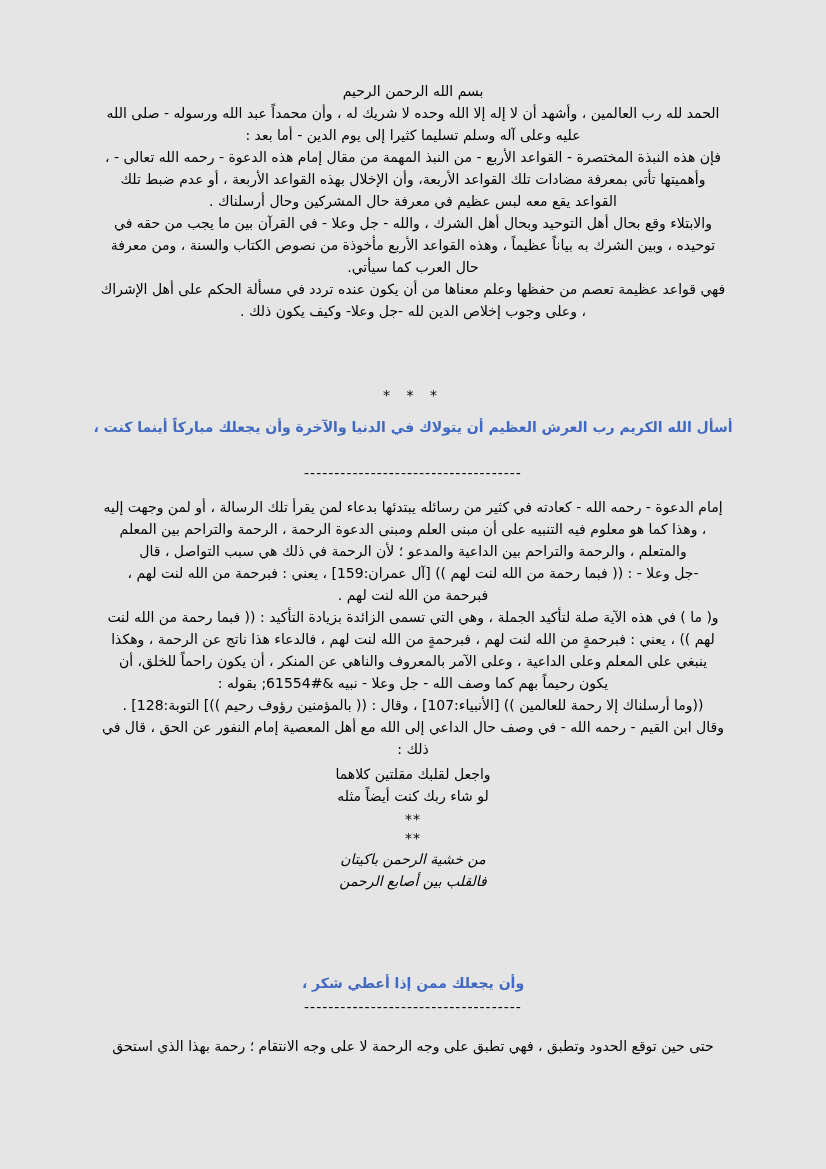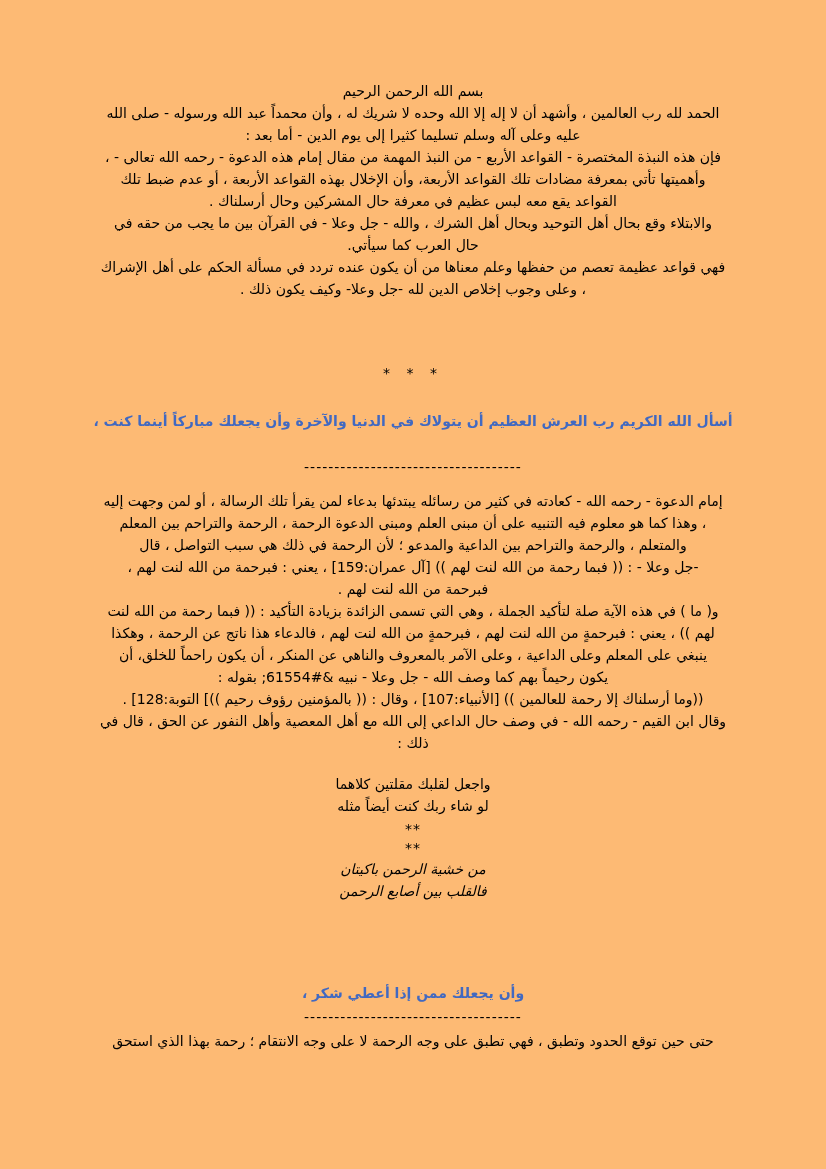--- a/index.html
+++ b/index.html
@@ -5,21 +5,21 @@
   html, body {
     margin: 0;
     padding: 0;
     background: #ffffff;
   }
   .page {
     position: relative;
     width: 826px;
     height: 1169px;
     margin: 0 auto;
-    background: #fdba74;
+    background: #e5e5e5;
     overflow: hidden;
     direction: rtl;
     font-family: "DejaVu Sans", sans-serif;
     font-size: 14px;
     line-height: 22px;
     color: #000000;
     text-align: center;
     padding-top: 80px;
     box-sizing: border-box;
   }
@@ -43,44 +43,45 @@
     white-space: nowrap;
     height: 22px;
   }
   .divider {
     height: 22px;
     letter-spacing: 1px;
     white-space: nowrap;
     direction: ltr;
   }
   .sep-stars      { margin-top: 62px; }
-  .dua-1          { margin-top: 26px; }
+  .dua-1          { margin-top: 10px; }
   .divider-1      { margin-top: 24px; }
   .body-paragraph { margin-top: 12px; }
-  .poem-1         { margin-top: 19px; }
+  .poem-1         { margin-top: 3px; }
   .stars-small    { margin-top: 3px; }
   .poem-2         { margin-top: 0; font-style: italic; }
   .dua-2          { margin-top: 80px; }
   .divider-2      { margin-top: 2px; }
-  .closing-line   { margin-top: 2px; }
+  .closing-line   { margin-top: 17px; }
 </style>
 </head>
 <body>
 
 <div class="page">
 
   <div class="line basmala">بسم الله الرحمن الرحيم</div>
 
   <div class="intro-paragraph">
       <div class="line">الحمد لله رب العالمين ، وأشهد أن لا إله إلا الله وحده لا شريك له ، وأن محمداً عبد الله ورسوله - صلى الله</div>
       <div class="line">عليه وعلى آله وسلم تسليما كثيرا إلى يوم الدين - أما بعد :</div>
       <div class="line">فإن هذه النبذة المختصرة - القواعد الأربع - من النبذ المهمة من مقال إمام هذه الدعوة - رحمه الله تعالى - ،</div>
       <div class="line">وأهميتها تأتي بمعرفة مضادات تلك القواعد الأربعة، وأن الإخلال بهذه القواعد الأربعة ، أو عدم ضبط تلك</div>
       <div class="line">القواعد يقع معه لبس عظيم في معرفة حال المشركين وحال أرسلناك .</div>
       <div class="line">والابتلاء وقع بحال أهل التوحيد وبحال أهل الشرك ، والله - جل وعلا - في القرآن بين ما يجب من حقه في</div>
+      <div class="line">توحيده ، وبين الشرك به بياناً عظيماً ، وهذه القواعد الأربع مأخوذة من نصوص الكتاب والسنة ، ومن معرفة</div>
       <div class="line">حال العرب كما سيأتي.</div>
       <div class="line">فهي قواعد عظيمة تعصم من حفظها وعلم معناها من أن يكون عنده تردد في مسألة الحكم على أهل الإشراك</div>
       <div class="line">، وعلى وجوب إخلاص الدين لله -جل وعلا- وكيف يكون ذلك .</div>
     </div>
 
   <div class="stars sep-stars">* * *</div>
 
   <div class="blue-line dua-1">أسأل الله الكريم رب العرش العظيم أن يتولاك في الدنيا والآخرة وأن يجعلك مباركاً أينما كنت ،</div>
 
   <div class="divider divider-1">------------------------------------</div>
@@ -89,21 +90,21 @@
       <div class="line">إمام الدعوة - رحمه الله - كعادته في كثير من رسائله يبتدئها بدعاء لمن يقرأ تلك الرسالة ، أو لمن وجهت إليه</div>
       <div class="line">، وهذا كما هو معلوم فيه التنبيه على أن مبنى العلم ومبنى الدعوة الرحمة ، الرحمة والتراحم بين المعلم</div>
       <div class="line">والمتعلم ، والرحمة والتراحم بين الداعية والمدعو ؛ لأن الرحمة في ذلك هي سبب التواصل ، قال</div>
       <div class="line">-جل وعلا - : (( فبما رحمة من الله لنت لهم )) [آل عمران:159] ، يعني : فبرحمة من الله لنت لهم ،</div>
       <div class="line">فبرحمة من الله لنت لهم .</div>
       <div class="line">و( ما ) في هذه الآية صلة لتأكيد الجملة ، وهي التي تسمى الزائدة بزيادة التأكيد : (( فبما رحمة من الله لنت</div>
       <div class="line">لهم )) ، يعني : فبرحمةٍ من الله لنت لهم ، فبرحمةٍ من الله لنت لهم ، فالدعاء هذا ناتج عن الرحمة ، وهكذا</div>
       <div class="line">ينبغي على المعلم وعلى الداعية ، وعلى الآمر بالمعروف والناهي عن المنكر ، أن يكون راحماً للخلق، أن</div>
       <div class="line">يكون رحيماً بهم كما وصف الله - جل وعلا - نبيه &amp;#61554; بقوله :</div>
       <div class="line">((وما أرسلناك إلا رحمة للعالمين )) [الأنبياء:107] ، وقال : (( بالمؤمنين رؤوف رحيم ))] التوبة:128] .</div>
-      <div class="line">وقال ابن القيم - رحمه الله - في وصف حال الداعي إلى الله مع أهل المعصية وأهل النفور عن الحق ، قال في</div>
+      <div class="line">وقال ابن القيم - رحمه الله - في وصف حال الداعي إلى الله مع أهل المعصية إمام النفور عن الحق ، قال في</div>
       <div class="line">ذلك :</div>
     </div>
 
   <div class="poem-1">
       <div class="line">واجعل لقلبك مقلتين كلاهما</div>
       <div class="line">لو شاء ربك كنت أيضاً مثله</div>
     </div>
 
   <div class="stars-small">
       <div class="line">**</div>

